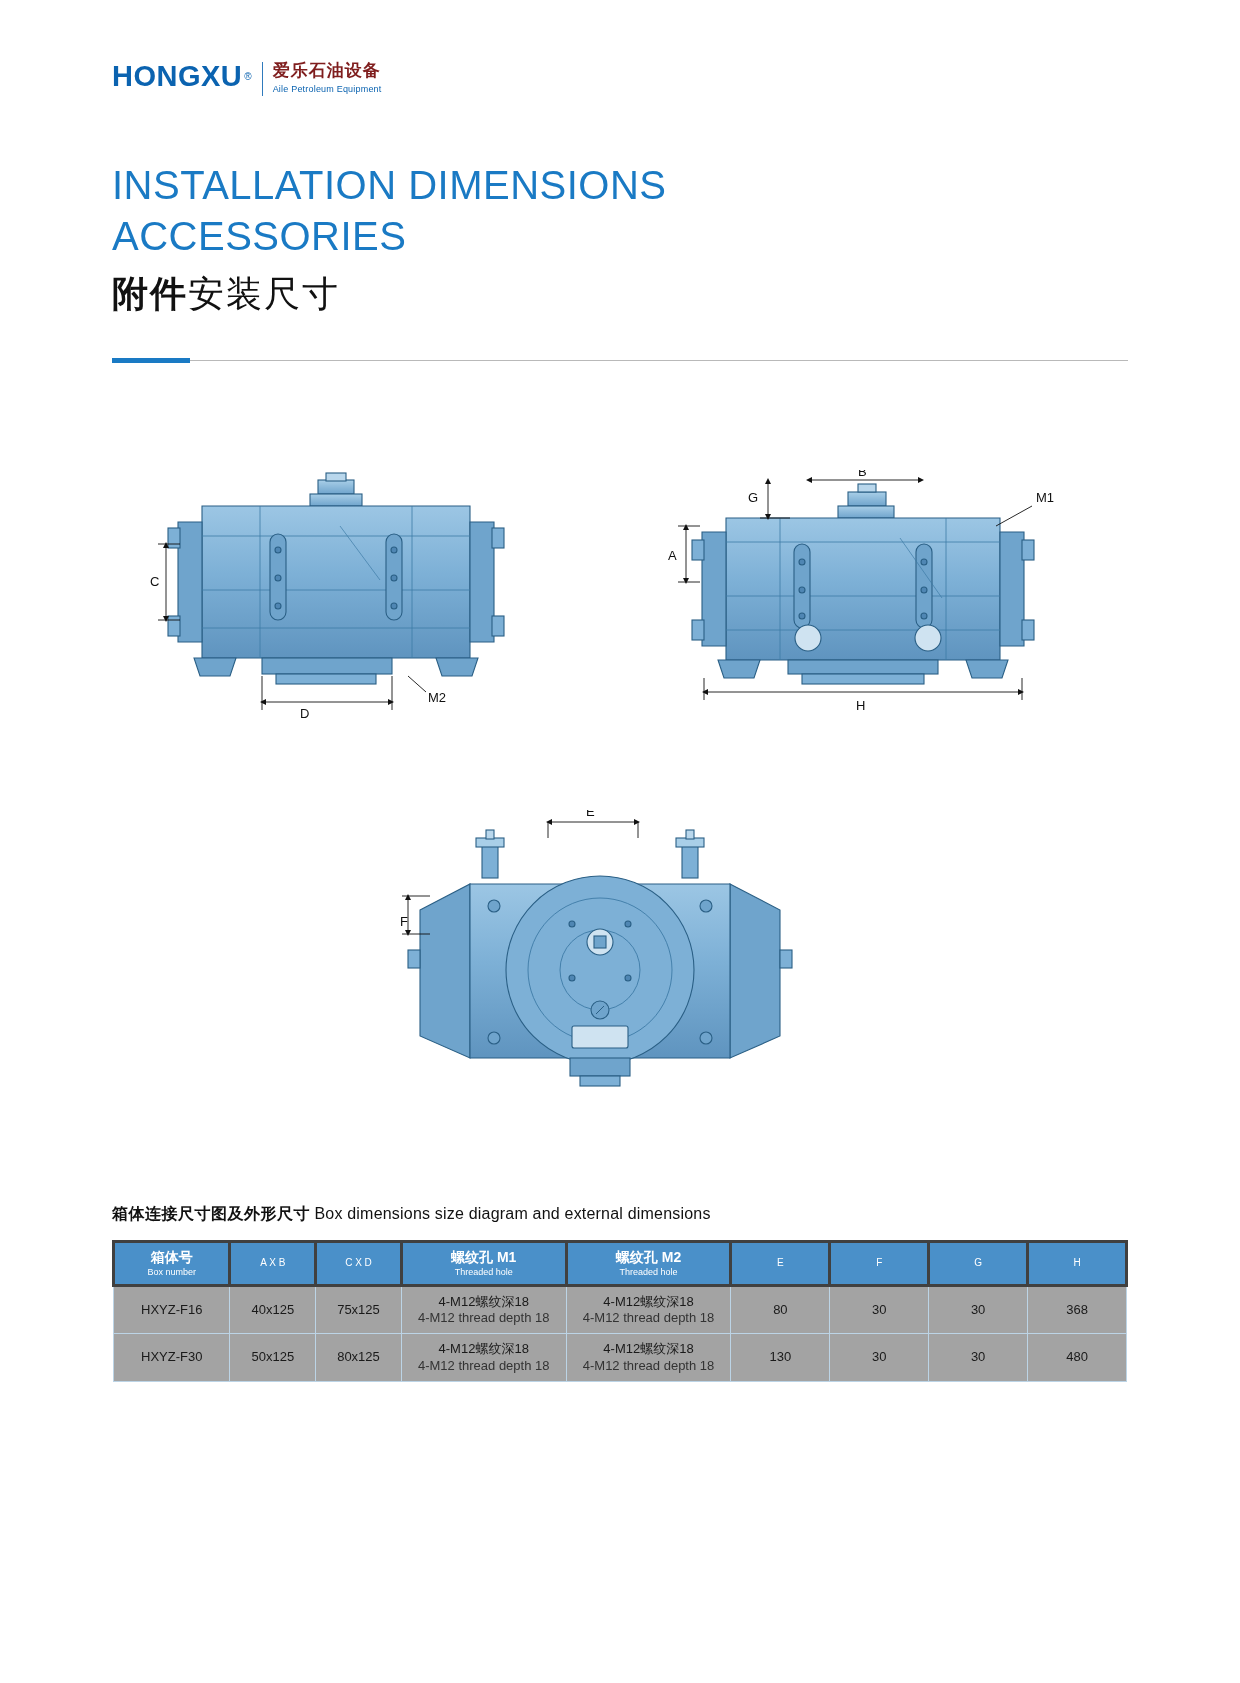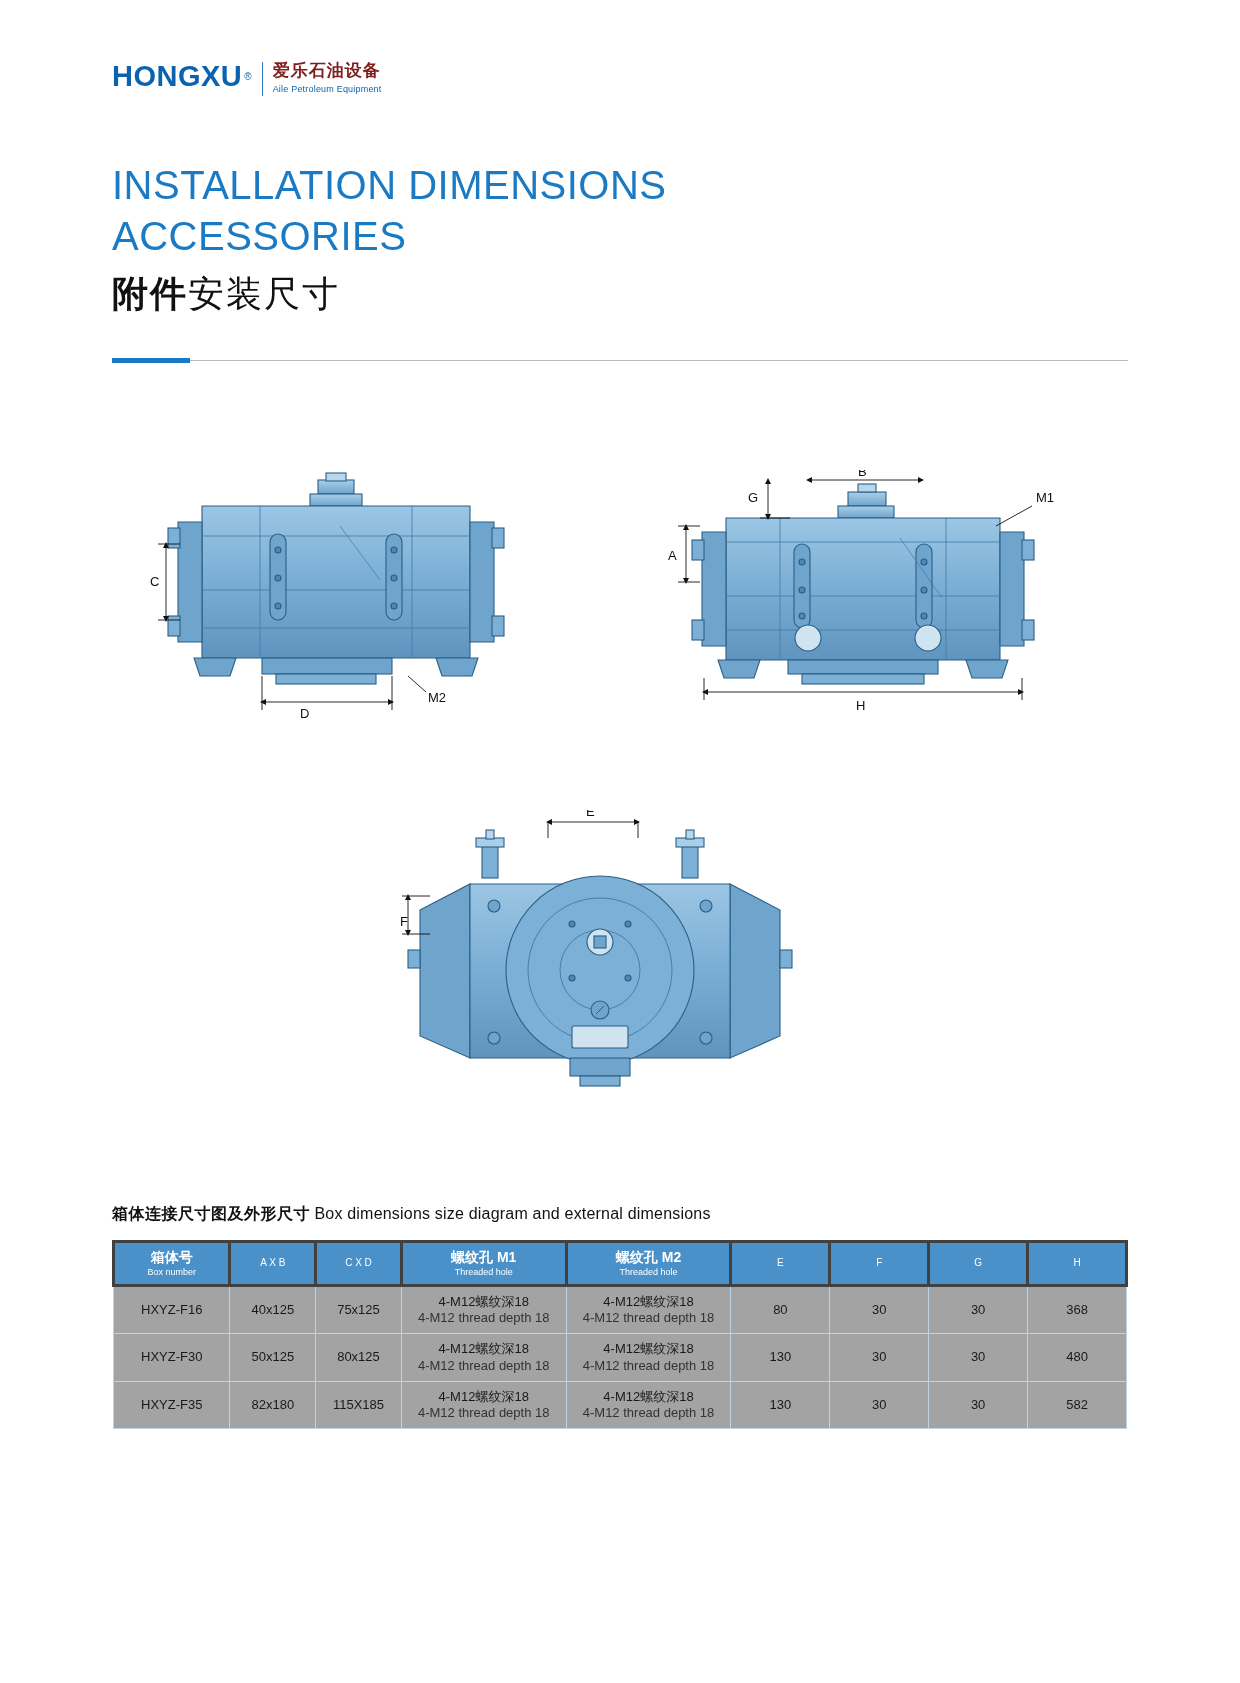--- a/index.html
+++ b/index.html
@@ -375,33 +375,16 @@
         </td>
         <td>
           <span class="cn">4-M12螺纹深18</span>
           <span class="en">4-M12 thread depth 18</span>
         </td>
         <td>130</td>
         <td>30</td>
         <td>30</td>
         <td>480</td>
       </tr>
-      <tr>
-        <td>HXYZ-F35</td>
-        <td>82x180</td>
-        <td>115X185</td>
-        <td>
-          <span class="cn">4-M12螺纹深18</span>
-          <span class="en">4-M12 thread depth 18</span>
-        </td>
-        <td>
-          <span class="cn">4-M12螺纹深18</span>
-          <span class="en">4-M12 thread depth 18</span>
-        </td>
-        <td>130</td>
-        <td>30</td>
-        <td>30</td>
-        <td>582</td>
-      </tr>
     </tbody>
   </table>
 
 </div>
 
 </body></html>

